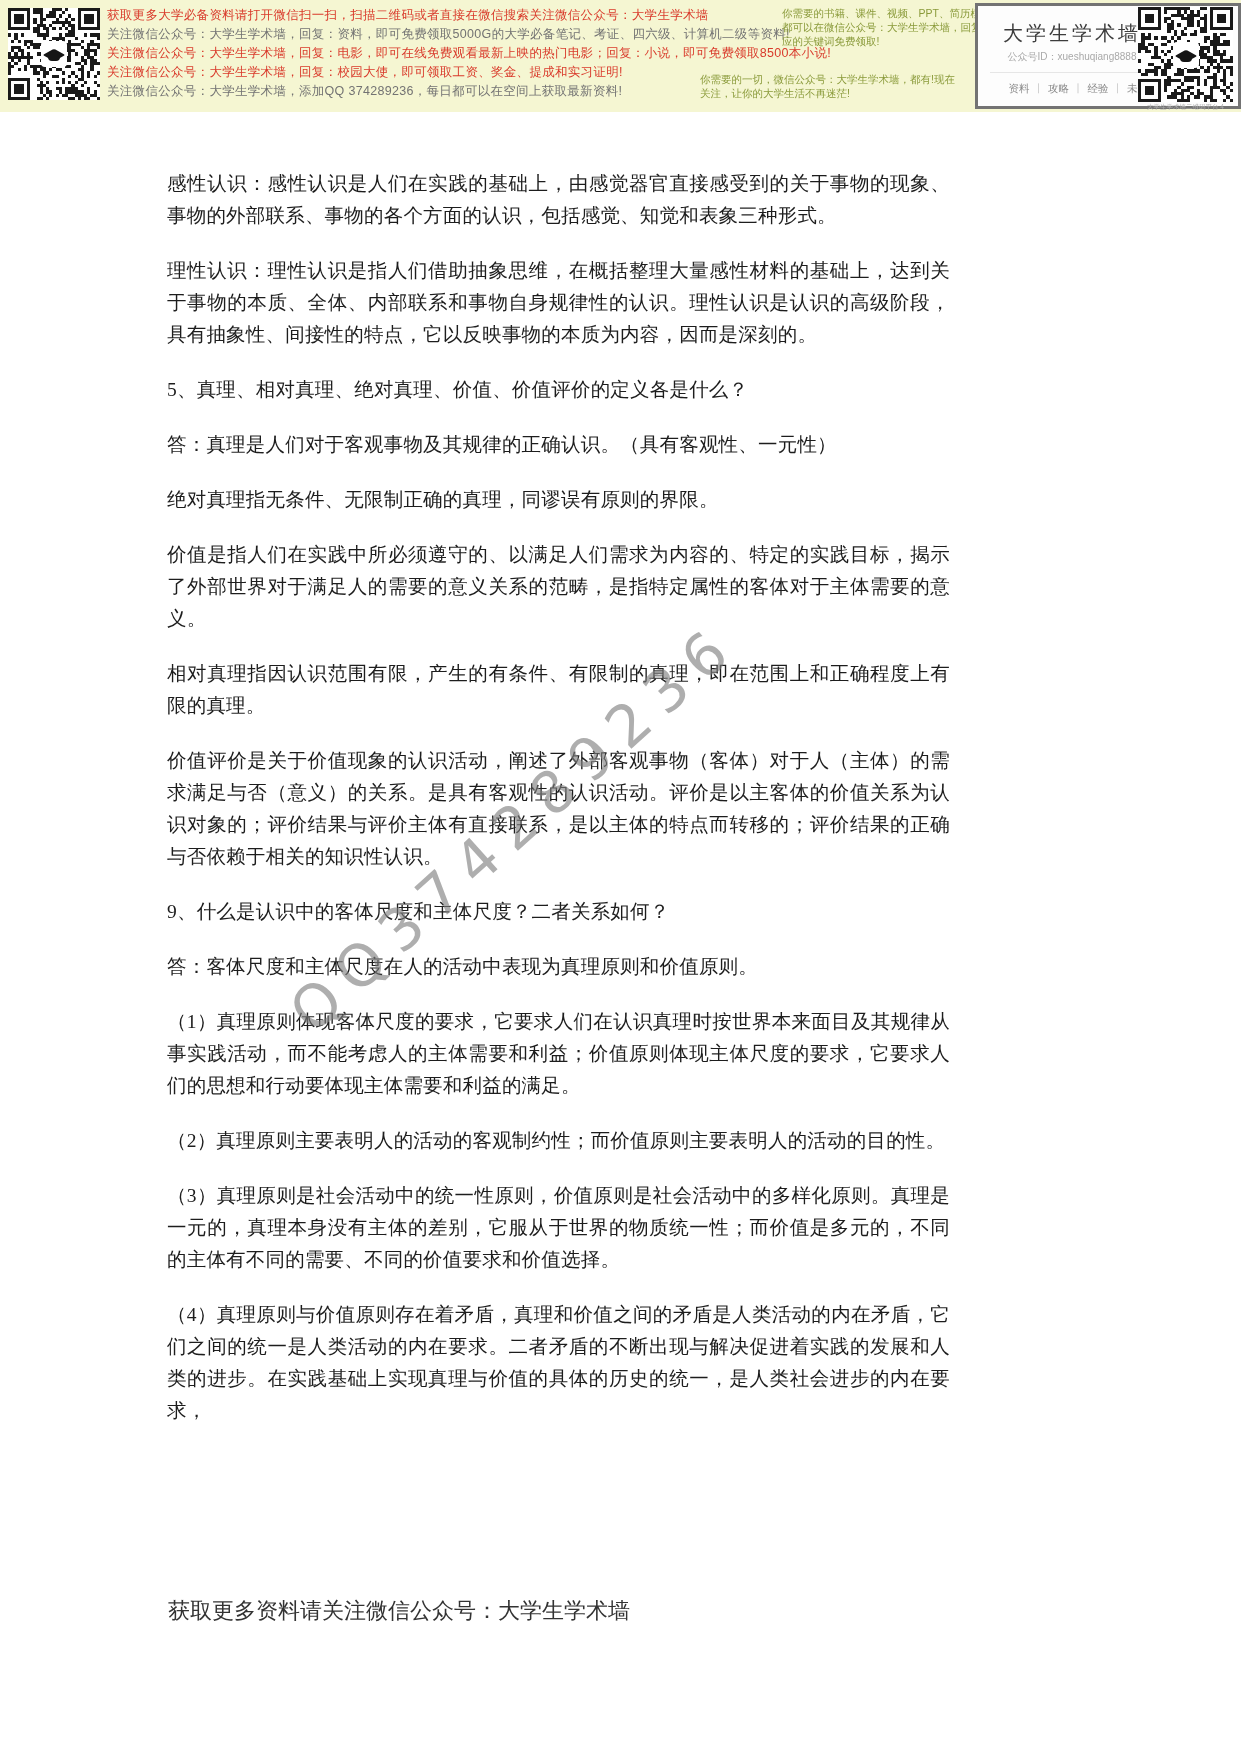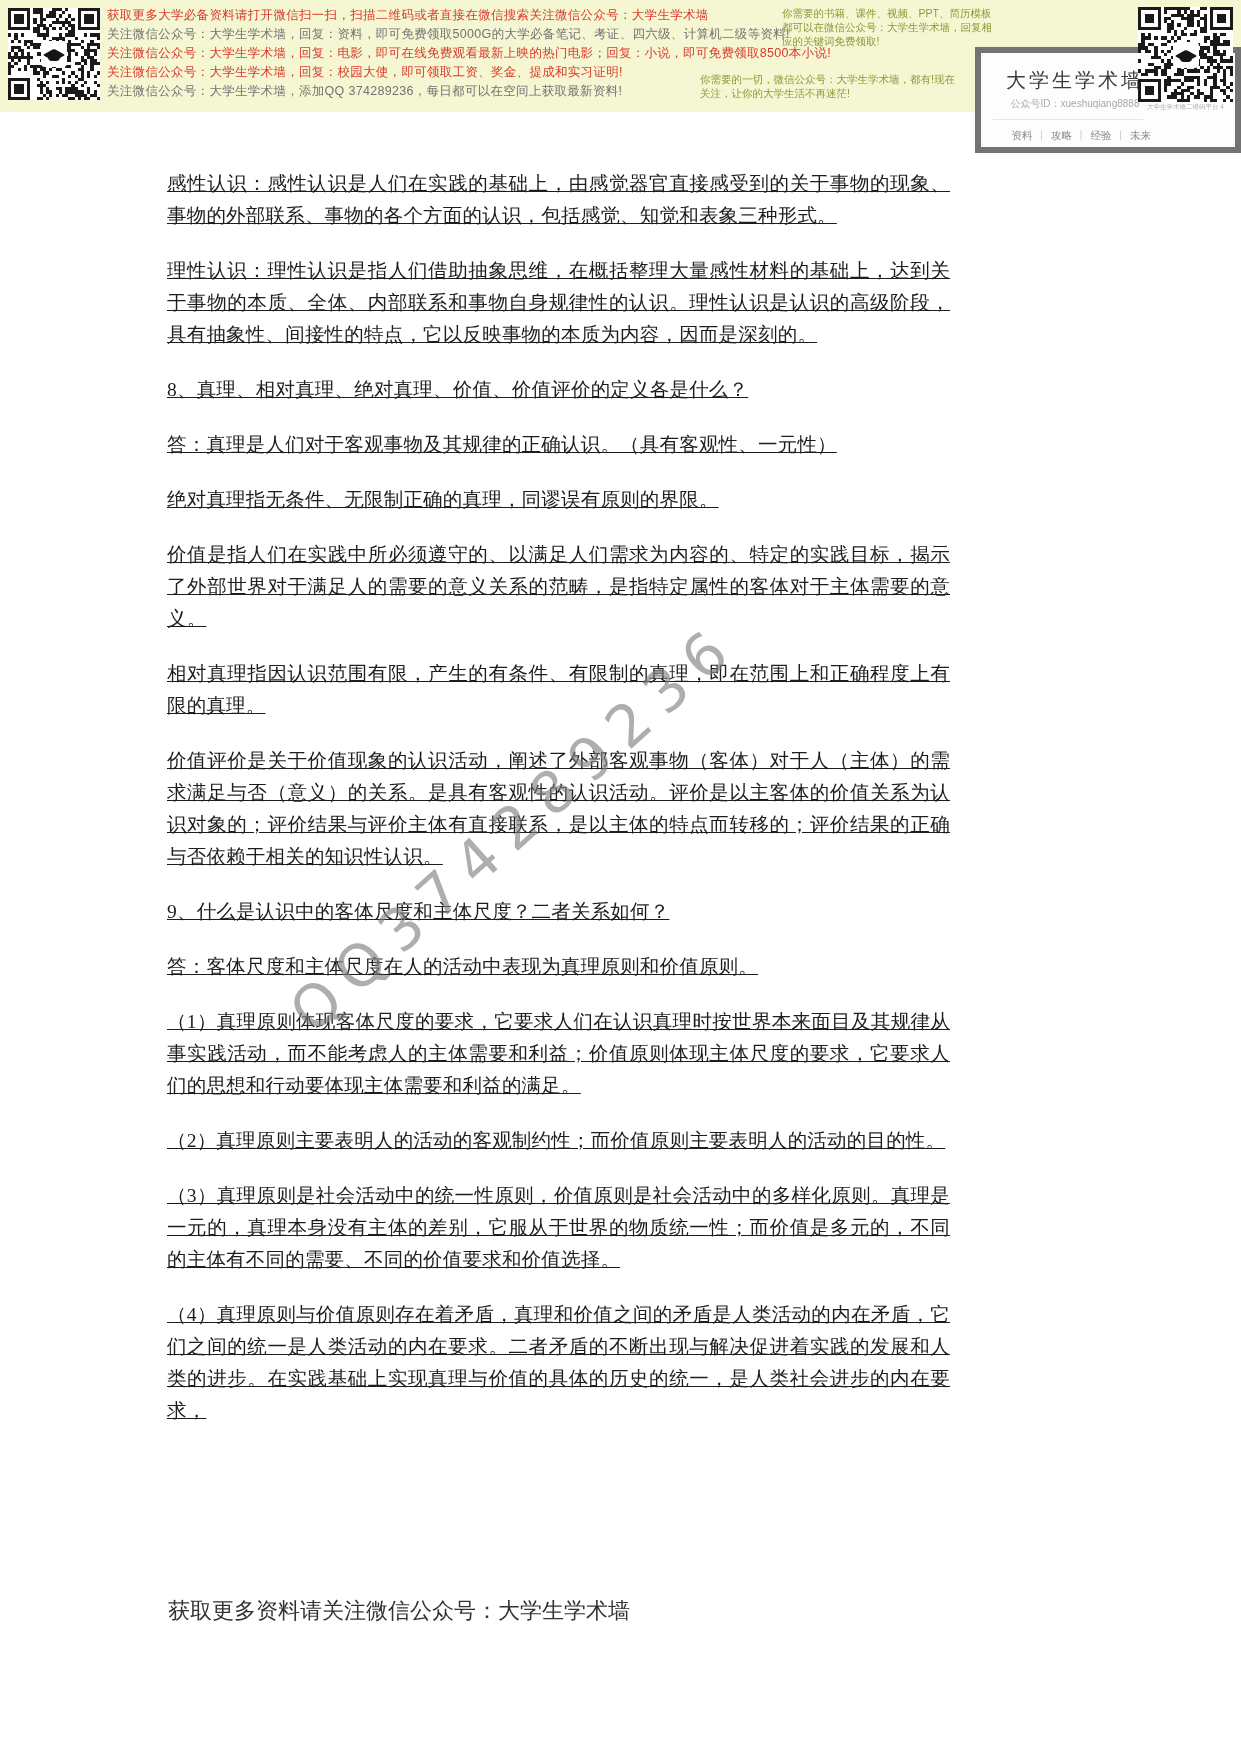--- a/index.html
+++ b/index.html
@@ -39,21 +39,21 @@
   .promo-red{color:#d93a2b;}
   .promo-black{color:#737373;}
   .side-note{
     position:absolute;color:#8a9a3a;font-size:10.5px;line-height:14px;
   }
   .side-note-1{left:782px;top:6px;width:214px;}
   .side-note-2{left:700px;top:72px;width:262px;}
   
   .card{
     position:absolute;left:975px;top:3px;width:266px;height:106px;
-    background:#fdfdfd;border:6px solid #737373;box-sizing:border-box;margin-top:44px;
+    background:#fdfdfd;border:3px solid #737373;box-sizing:border-box;
   }
   .card-title{
     position:absolute;left:24px;top:14px;width:140px;text-align:center;
     font-size:20px;color:#3c3c3c;letter-spacing:3px;white-space:nowrap;
   }
   .card-subtitle{
     position:absolute;left:24px;top:44px;width:140px;text-align:center;
     font-size:10px;color:#a9a9a9;white-space:nowrap;
   }
   .card-divider{
@@ -77,21 +77,21 @@
     font-size:58px;letter-spacing:14px;color:rgba(125,125,125,.62);
     white-space:nowrap;pointer-events:none;z-index:5;
   }
   
   .doc-body{
     position:absolute;left:167px;top:168px;width:783px;
     font-family:"Liberation Serif","DejaVu Serif",serif;
     font-size:19.5px;line-height:32px;color:#1d1d1d;
     text-align:justify;letter-spacing:.2px;
   }
-  .doc-body p{margin:0 0 23px 0;text-decoration:underline;}
+  .doc-body p{margin:0 0 23px 0;}
   .doc-footer{
     position:absolute;left:168px;top:1596px;
     font-family:"Liberation Serif","DejaVu Serif",serif;
     font-size:22px;color:#333333;white-space:nowrap;
   }
 </style>
 </head>
 <body>
 
 <div class="banner">
@@ -700,21 +700,21 @@
     </div>
   </div>
   <div class="qr-caption">大学生学术墙二维码平台 4</div>
 </div>
 
 <div class="watermark">QQ374289236</div>
 
 <div class="doc-body" id="doc-body">
     <p>感性认识：感性认识是人们在实践的基础上，由感觉器官直接感受到的关于事物的现象、事物的外部联系、事物的各个方面的认识，包括感觉、知觉和表象三种形式。</p>
     <p>理性认识：理性认识是指人们借助抽象思维，在概括整理大量感性材料的基础上，达到关于事物的本质、全体、内部联系和事物自身规律性的认识。理性认识是认识的高级阶段，具有抽象性、间接性的特点，它以反映事物的本质为内容，因而是深刻的。</p>
-    <p>8、真理、相对真理、绝对真理、价值、价值评价的定义各是什么？</p>
+    <p>5、真理、相对真理、绝对真理、价值、价值评价的定义各是什么？</p>
     <p>答：真理是人们对于客观事物及其规律的正确认识。（具有客观性、一元性）</p>
     <p>绝对真理指无条件、无限制正确的真理，同谬误有原则的界限。</p>
     <p>价值是指人们在实践中所必须遵守的、以满足人们需求为内容的、特定的实践目标，揭示了外部世界对于满足人的需要的意义关系的范畴，是指特定属性的客体对于主体需要的意义。</p>
     <p>相对真理指因认识范围有限，产生的有条件、有限制的真理，即在范围上和正确程度上有限的真理。</p>
     <p>价值评价是关于价值现象的认识活动，阐述了外部客观事物（客体）对于人（主体）的需求满足与否（意义）的关系。是具有客观性的认识活动。评价是以主客体的价值关系为认识对象的；评价结果与评价主体有直接联系，是以主体的特点而转移的；评价结果的正确与否依赖于相关的知识性认识。</p>
     <p>9、什么是认识中的客体尺度和主体尺度？二者关系如何？</p>
     <p>答：客体尺度和主体尺度在人的活动中表现为真理原则和价值原则。</p>
     <p>（1）真理原则体现客体尺度的要求，它要求人们在认识真理时按世界本来面目及其规律从事实践活动，而不能考虑人的主体需要和利益；价值原则体现主体尺度的要求，它要求人们的思想和行动要体现主体需要和利益的满足。</p>
     <p>（2）真理原则主要表明人的活动的客观制约性；而价值原则主要表明人的活动的目的性。</p>
     <p>（3）真理原则是社会活动中的统一性原则，价值原则是社会活动中的多样化原则。真理是一元的，真理本身没有主体的差别，它服从于世界的物质统一性；而价值是多元的，不同的主体有不同的需要、不同的价值要求和价值选择。</p>

